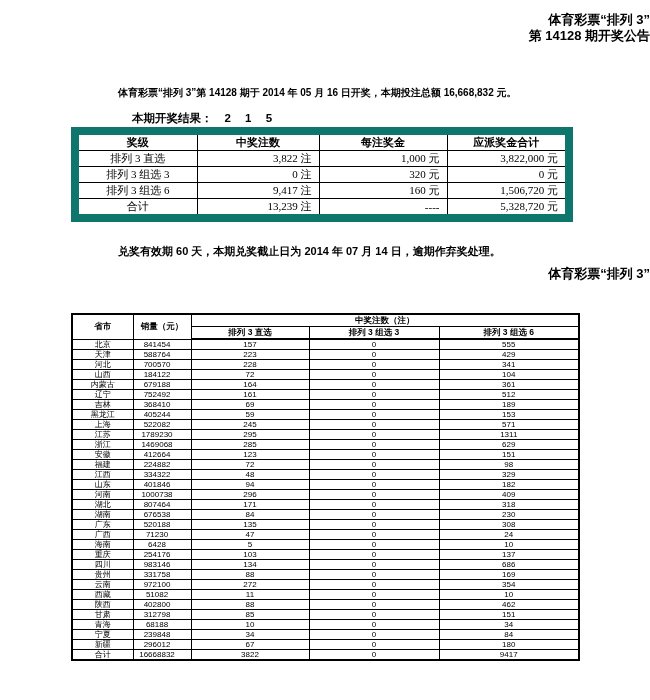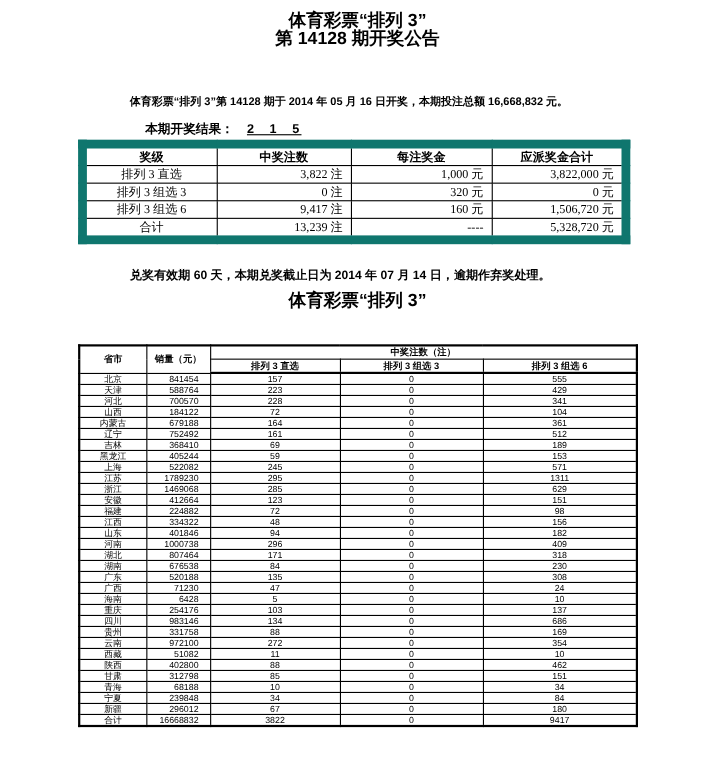--- a/index.html
+++ b/index.html
@@ -6,32 +6,32 @@
   body {
     width: 650px; height: 700px;
     background: #ffffff; color: #000000;
     font-family: "Liberation Sans", sans-serif;
     overflow: hidden;
   }
   .doc { position: relative; width: 650px; height: 700px; }
 
   .title-block { padding-top: 12px; }
   .title-line {
-    text-align: center; font-size: 16px; font-weight: bold; line-height: 16px;
+    text-align: right; font-size: 13px; font-weight: bold; line-height: 16px;
   }
 
   .intro {
     margin: 42px 70px 0 118px;
     font-size: 10px; font-weight: bold; line-height: 14px;
   }
   .result-line {
     margin: 11px 70px 0 132px;
     font-size: 11.5px; font-weight: bold; line-height: 14px;
   }
-  .result-numbers { margin-left: 12px; word-spacing: 7px; letter-spacing: 2px; text-decoration: underline; }
+  .result-numbers { margin-left: 12px; word-spacing: 7px; letter-spacing: 2px; }
 
   .prize-title {
     margin-top: 24px; text-align: center;
     font-size: 11.5px; font-weight: bold; line-height: 13px;
   }
   table { border-collapse: collapse; table-layout: fixed; }
   table.prize {
     margin: 2px 0 0 71px; width: 494px;
     font-size: 11px; border: 8px solid #0f766e;
   }
@@ -53,21 +53,21 @@
   .sales-title-block { margin-top: 8px; }
 
   table.sales {
     margin: 31px 0 0 71px; width: 507px;
     font-size: 8px; border: 2px solid #000;
   }
   .sales th, .sales td { border: 1px solid #000; padding: 0; white-space: nowrap; overflow: hidden; }
   .sales thead th { height: 11px; font-size: 8.5px; font-weight: bold; text-align: center; line-height: 11px; }
   .sales thead tr:last-child th { border-bottom: 2px solid #000; }
   .sales tbody td { height: 8.5px; line-height: 9px; text-align: center; }
-  .sales tbody td:nth-child(2) { text-align: right; padding-right: 10px; }
+  .sales tbody td:nth-child(2) { padding-right: 10px; }
 </style>
 </head>
 <body>
 
 <div class="doc">
 
   <div class="title-block">
     <div class="title-line">体育彩票“排列 3”</div>
     <div class="title-line">第 14128 期开奖公告</div>
   </div>
@@ -236,21 +236,21 @@
           <td>224882</td>
           <td>72</td>
           <td>0</td>
           <td>98</td>
         </tr>
         <tr>
           <td>江西</td>
           <td>334322</td>
           <td>48</td>
           <td>0</td>
-          <td>156</td>
+          <td>329</td>
         </tr>
         <tr>
           <td>山东</td>
           <td>401846</td>
           <td>94</td>
           <td>0</td>
           <td>182</td>
         </tr>
         <tr>
           <td>河南</td>

